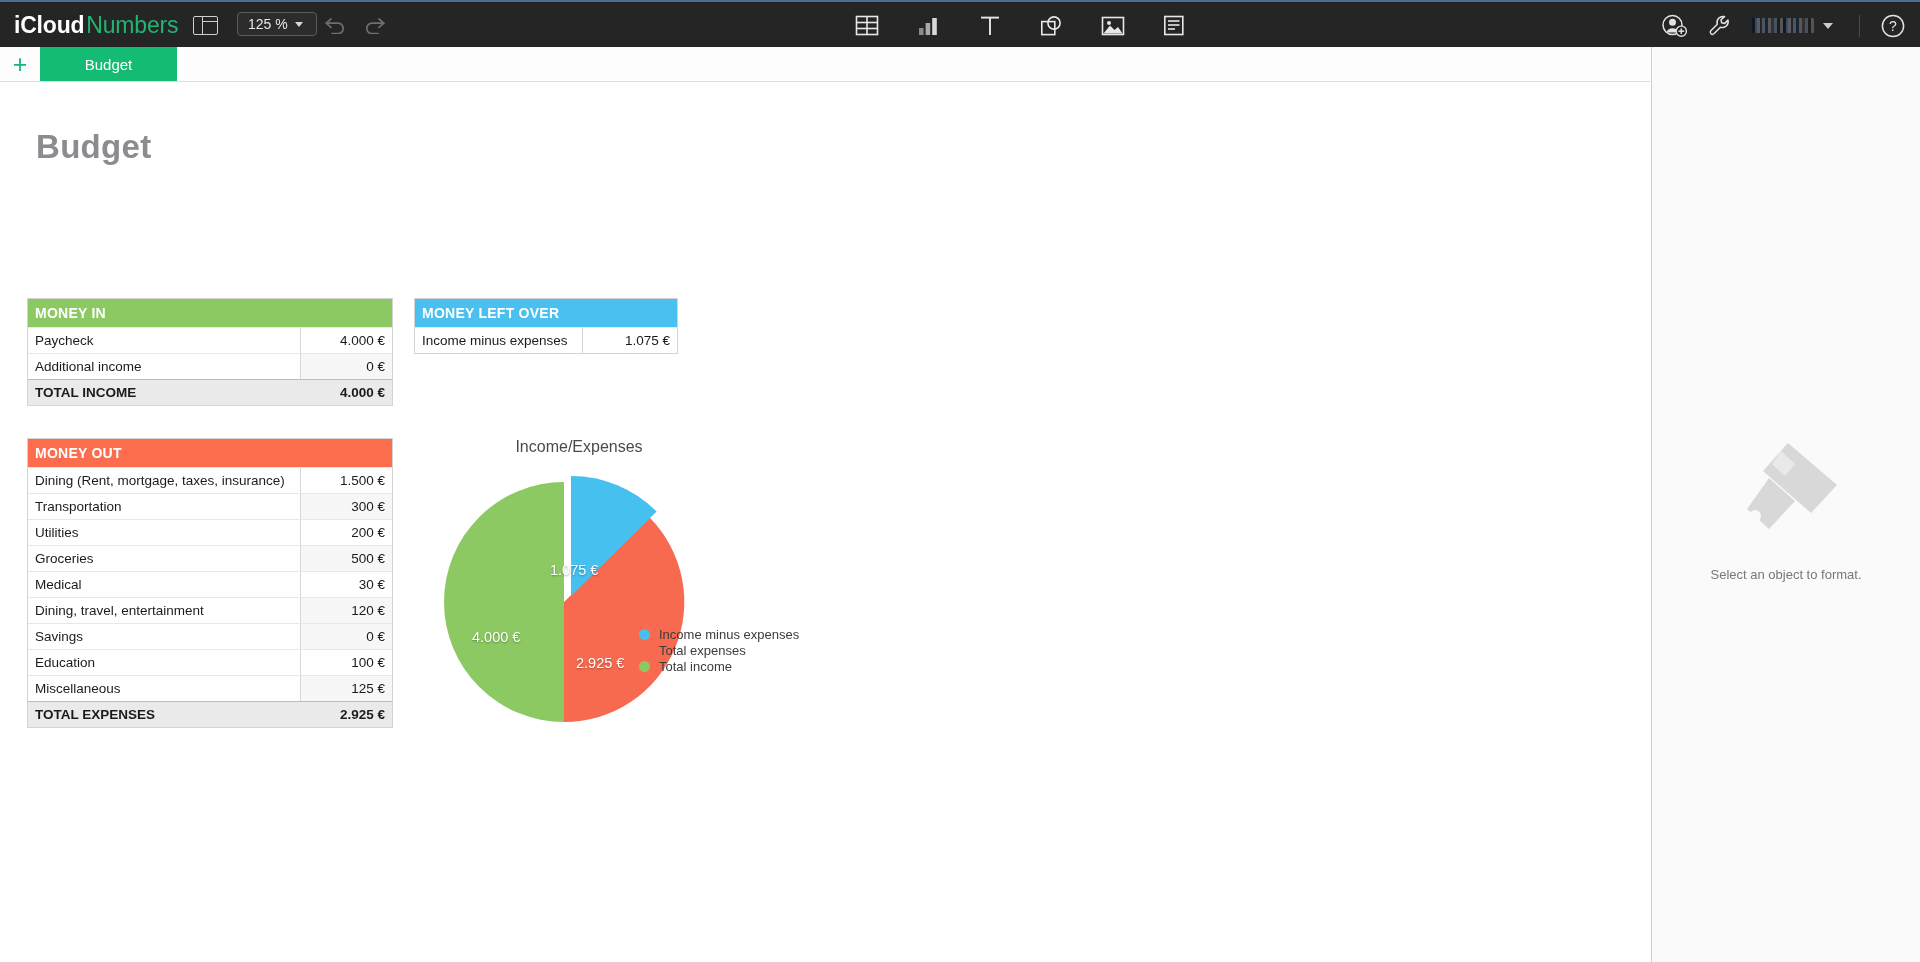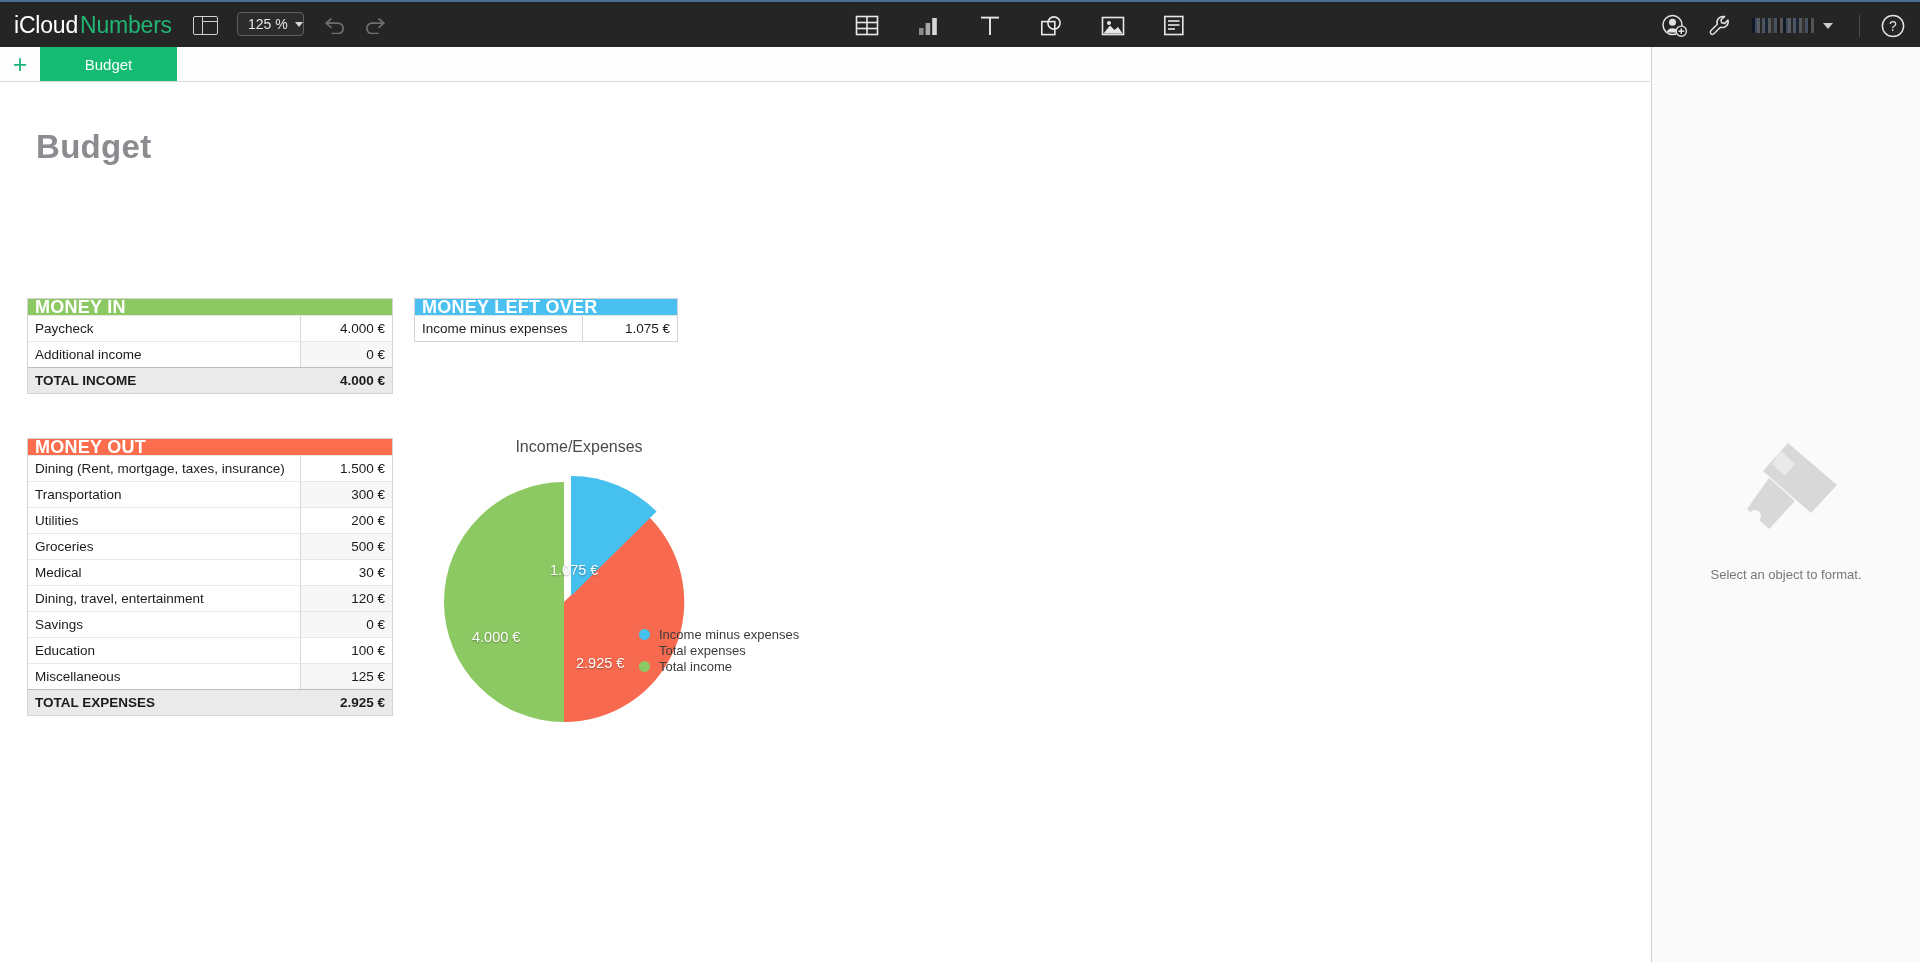--- a/index.html
+++ b/index.html
@@ -17,35 +17,35 @@
     background: #252525;
     border-top: 2px solid #4a6f93;
     display: flex; align-items: center;
   }
   #brand {
     position: absolute; left: 14px; top: 50%;
     transform: translateY(-50%);
     font-size: 23px; letter-spacing: -.2px;
     white-space: nowrap;
   }
-  #brand .icloud { color: #fff; font-weight: 400; }
+  #brand .icloud { color: #fff; font-weight: 700; }
   #brand .app { color: #21b573; font-weight: 400; margin-left: 2px; }
 
   .tb-btn {
     display: inline-flex; align-items: center; justify-content: center;
     cursor: default;
   }
   #sidebar-toggle { position: absolute; left: 190px; top: 9px; width: 30px; height: 28px; }
   .win-icon { width: 25px; height: 19px; border: 1.6px solid #cfcfcf; border-radius: 2px; position: relative; }
   .win-icon:before { content:""; position:absolute; left:0; top:0; width:8px; height:100%; border-right:1.6px solid #cfcfcf;}
   .win-icon:after { content:""; position:absolute; left:8px; top:4px; right:0; border-top:1.6px solid #cfcfcf;}
 
   #zoom-select {
     position: absolute; left: 237px; top: 10px;
-    height: 24px; padding: 0 0 0 10px;
+    height: 24px; padding: 0 13px 0 10px;
     border: 1px solid #5c5c5c; border-radius: 4px;
     background: #2c2c2c; color: #e6e6e6;
     font-size: 14px; display: flex; align-items: center; gap: 7px;
   }
   #zoom-select .caret { width:0;height:0;border-left:4.5px solid transparent;border-right:4.5px solid transparent;border-top:5.5px solid #d8d8d8; }
 
   #undo-btn { position: absolute; left: 322px; top: 8px; width: 28px; height: 28px; }
   #redo-btn { position: absolute; left: 360px; top: 8px; width: 28px; height: 28px; }
 
   #insert-group {
@@ -96,23 +96,23 @@
   }
   #doc-title {
     position: absolute; left: 36px; top: 46px;
     font-size: 33px; font-weight: 700; color: #8b8b90;
     letter-spacing: .3px;
   }
 
   
   .tbl { position: absolute; border: 1px solid #d4d4d4; background:#fff; }
   .tbl .hdr {
-    height: 16px; display: flex; align-items: center;
+    height: 28px; display: flex; align-items: center;
     padding-left: 7px;
-    font-size: 18px; font-weight: 700; color: #fff; letter-spacing: .25px;
+    font-size: 14px; font-weight: 700; color: #fff; letter-spacing: .25px;
   }
   .tbl .row {
     height: 26px; display: flex; align-items: center;
     border-top: 1px solid #e8e8e8;
     font-size: 13.5px; color: #1b1b1b;
   }
   .tbl .row:first-of-type { border-top: none; }
   .tbl .row .c-label { flex: 1; padding-left: 7px; white-space: nowrap; overflow: hidden; }
   .tbl .row .c-val {
     width: 92px; text-align: right; padding-right: 7px;

